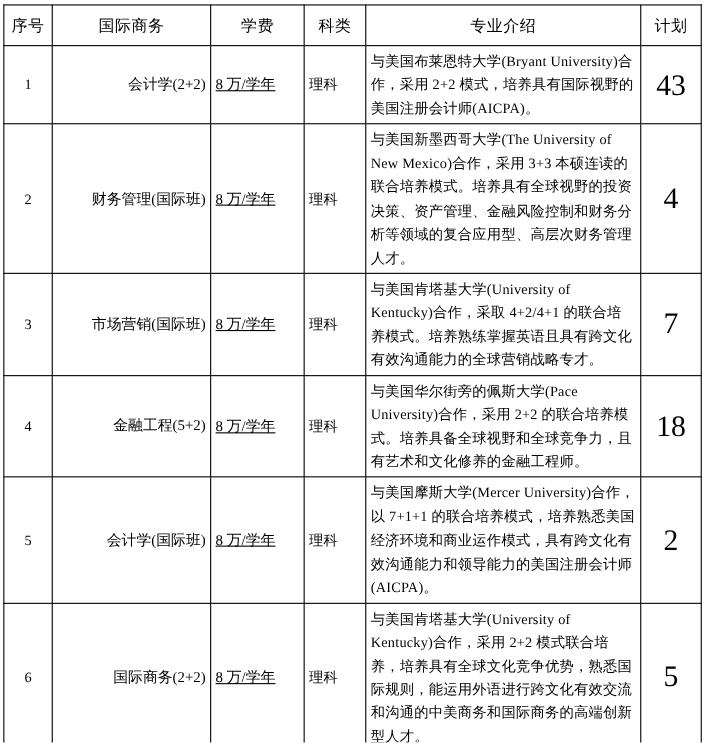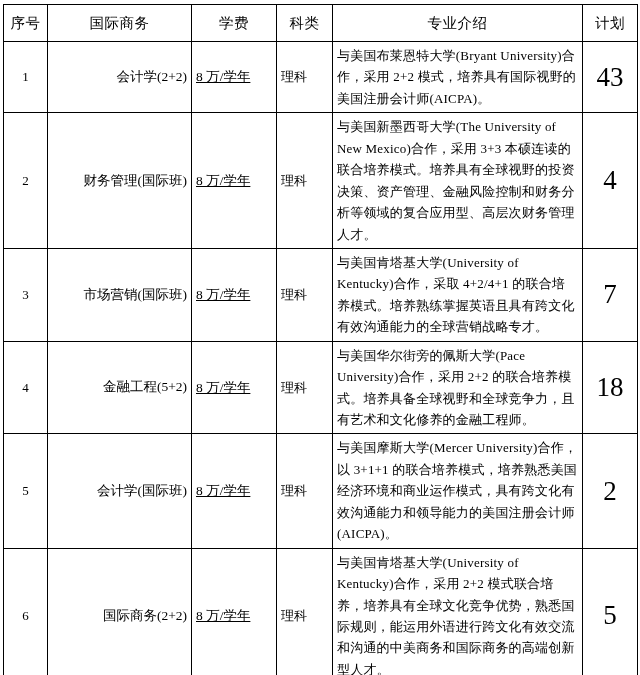--- a/index.html
+++ b/index.html
@@ -130,21 +130,21 @@
         <td class="fee">8 万/学年</td>
         <td class="type">理科</td>
         <td class="intro">与美国华尔街旁的佩斯大学(Pace University)合作，采用 2+2 的联合培养模式。培养具备全球视野和全球竞争力，且有艺术和文化修养的金融工程师。</td>
         <td class="plan">18</td>
       </tr>
       <tr>
         <td class="seq">5</td>
         <td class="name">会计学(国际班)</td>
         <td class="fee">8 万/学年</td>
         <td class="type">理科</td>
-        <td class="intro">与美国摩斯大学(Mercer University)合作，以 3+1+1 的联合培养模式，培养熟悉美国经济环境和商业运作模式，具有跨文化有效沟通能力和领导能力的美国注册会计师(AICPA)。</td>
+        <td class="intro">与美国摩斯大学(Mercer University)合作，以 7+1+1 的联合培养模式，培养熟悉美国经济环境和商业运作模式，具有跨文化有效沟通能力和领导能力的美国注册会计师(AICPA)。</td>
         <td class="plan">2</td>
       </tr>
       <tr>
         <td class="seq">6</td>
         <td class="name">国际商务(2+2)</td>
         <td class="fee">8 万/学年</td>
         <td class="type">理科</td>
         <td class="intro">与美国肯塔基大学(University of Kentucky)合作，采用 2+2 模式联合培养，培养具有全球文化竞争优势，熟悉国际规则，能运用外语进行跨文化有效交流和沟通的中美商务和国际商务的高端创新型人才。</td>
         <td class="plan">5</td>
       </tr>

